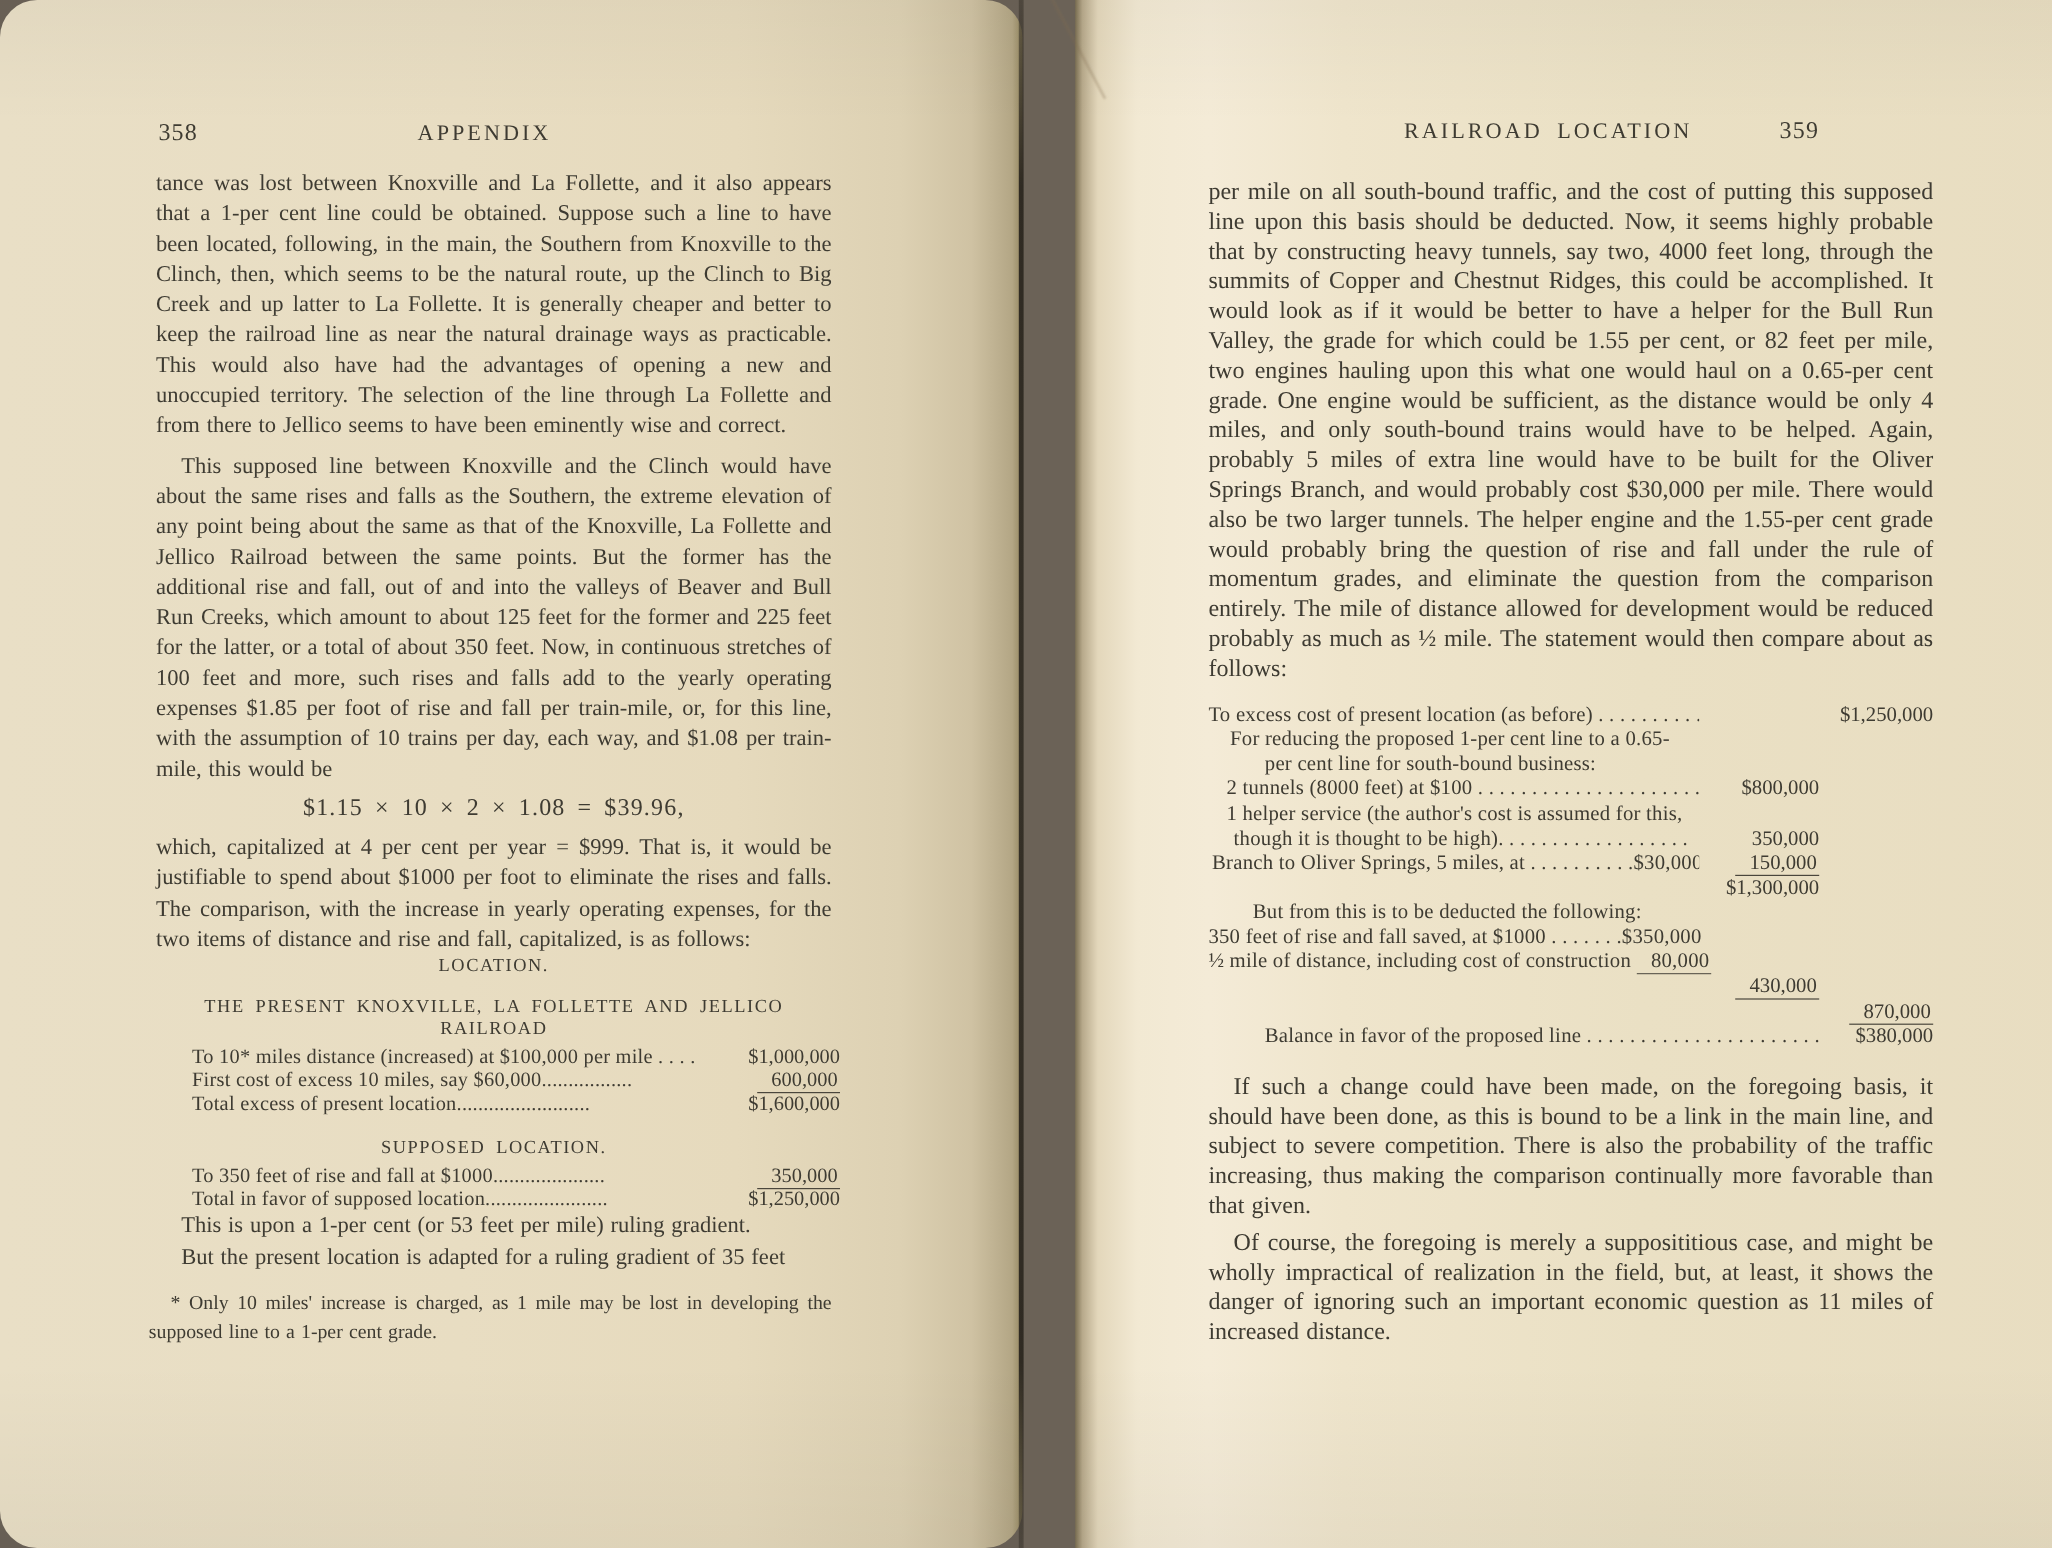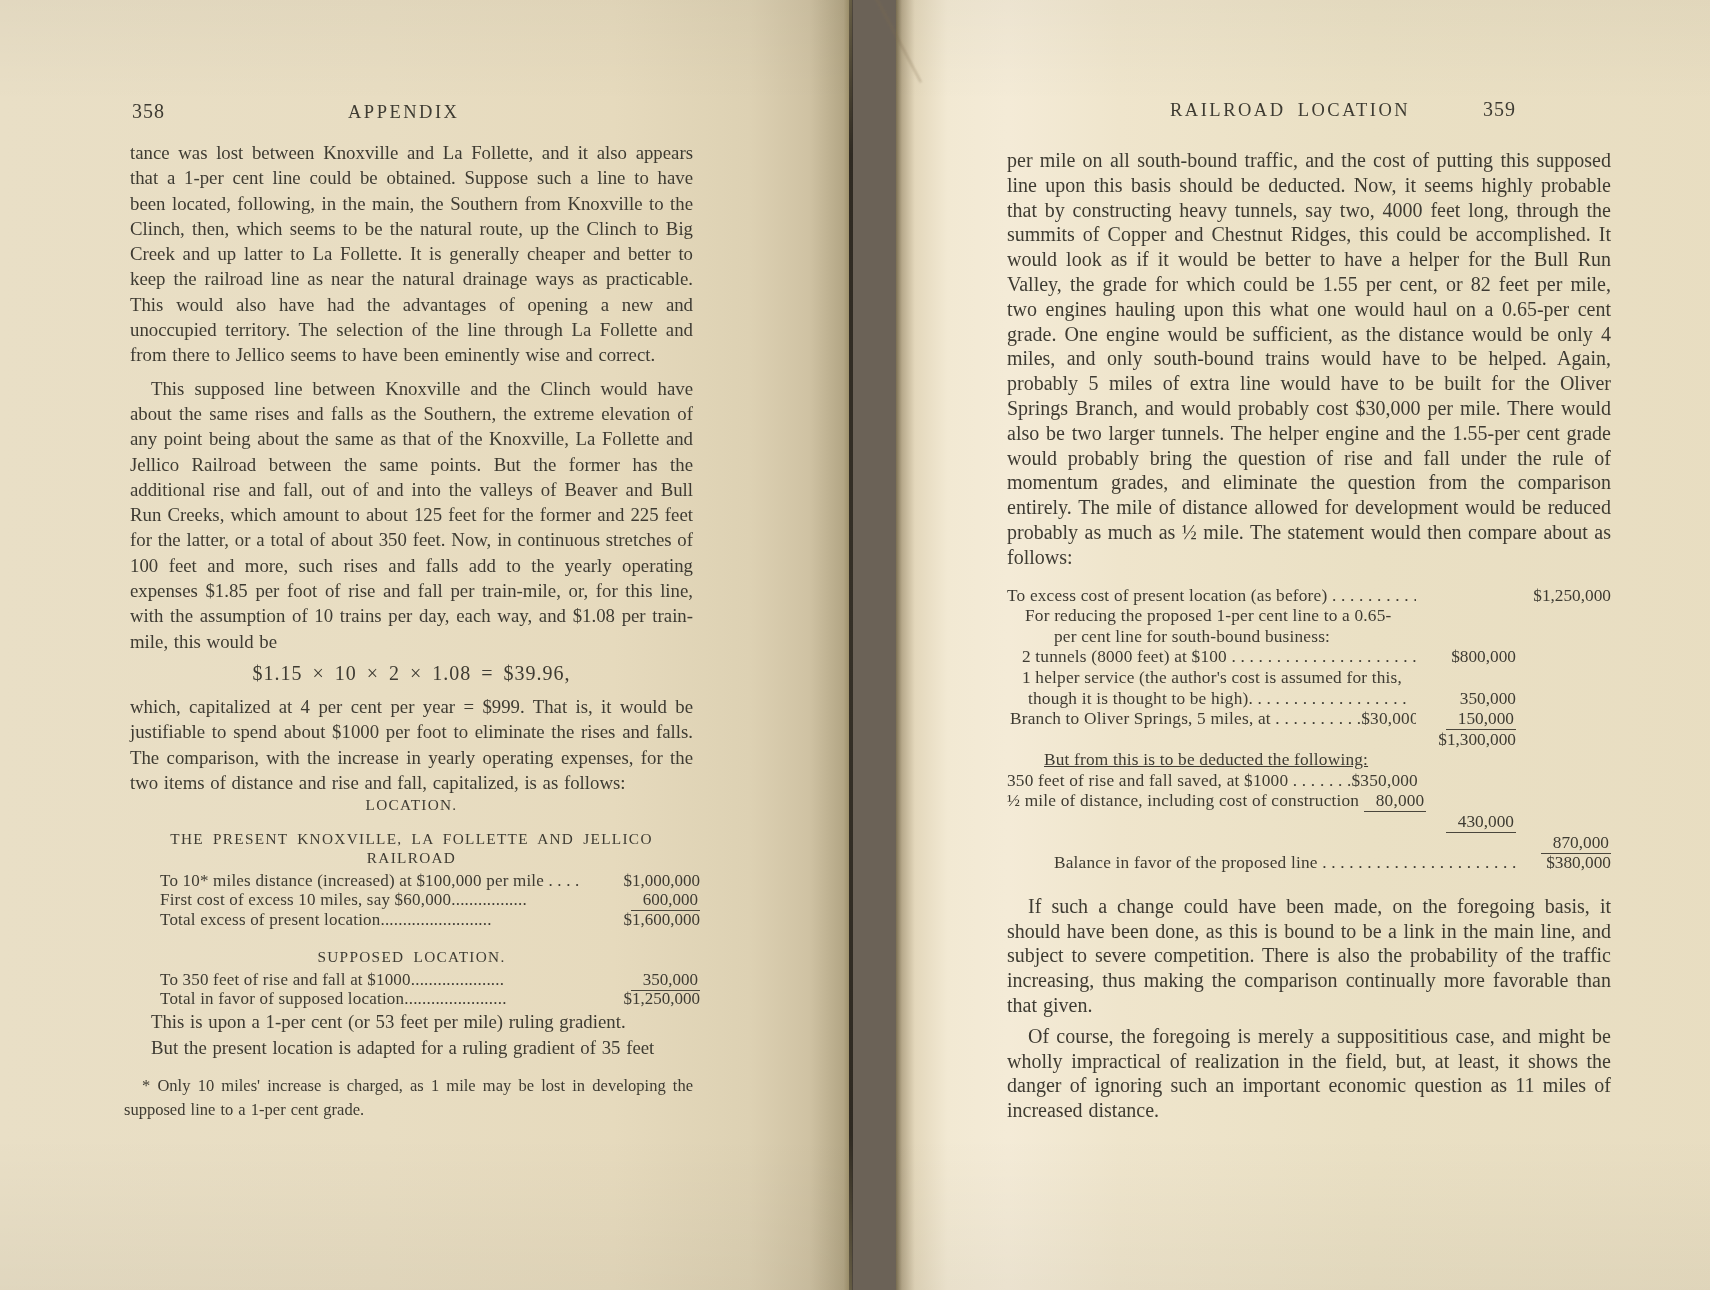--- a/index.html
+++ b/index.html
@@ -13,20 +13,21 @@
     height: 1290px;
     overflow: hidden;
     font-family: "Liberation Serif", serif;
     color: #3e3b32;
   }
   .page { position: absolute; top: 0; height: 1290px; }
   .left-page {
     left: 0; width: 852px;
     background: linear-gradient(90deg, #e9dfc6 0%, #e8ddc2 45%, #e6dabd 72%,
                 #ddd1b3 88%, #cfc2a3 95%, #b3a685 99%, #93865f 100%);
+    border-radius: 31px;
   }
   .right-page {
     left: 896px; width: 858px;
     background: linear-gradient(90deg, #7c7053 0%, #b7a98b 0.7%, #e3d7bb 2.2%,
                 #f2e9d3 6%, #f4ebd7 13%, #efe5cc 26%, #eae0c4 55%, #e8ddc1 100%);
   }
   .spine-line {
     position: absolute; left: 849px; top: 0; width: 4px; height: 1290px;
     background: linear-gradient(180deg, rgba(47,42,34,0.45) 0%, #2f2a22 12%,
                 #353027 50%, #2f2a22 88%, rgba(47,42,34,0.45) 100%);
@@ -82,21 +83,21 @@
 
   .stmt { margin-top: 16px; width: 604px; font-size: 17.3px; }
   .srow { display: flex; align-items: baseline; line-height: 20.6px; }
   .slabel { flex: 1; white-space: nowrap; overflow: hidden; letter-spacing: 0.2px; }
   .scol1 { width: 100px; text-align: right; white-space: nowrap; }
   .scol2 { width: 95px;  text-align: right; white-space: nowrap; }
   .ind3  { padding-left: 3px; }
   .ind15 { padding-left: 15px; }
   .ind18 { padding-left: 18px; }
   .ind21 { padding-left: 21px; }
-  .ind37 { padding-left: 37px; text-decoration: underline; }
+  .ind37 { padding-left: 37px; }
   .ind47 { padding-left: 47px; }
   .rule { border-bottom: 1.5px solid #4a463c; padding: 0 2px 1px 12px; }
 
   .footnote {
     margin: 14px 0 0 -6px; text-align: justify;
     font-size: 16.5px; line-height: 23.5px; text-indent: 18px;
     word-spacing: 1px;
   }
   .single { line-height: 25.3px; margin-top: 10px; }
 </style>

